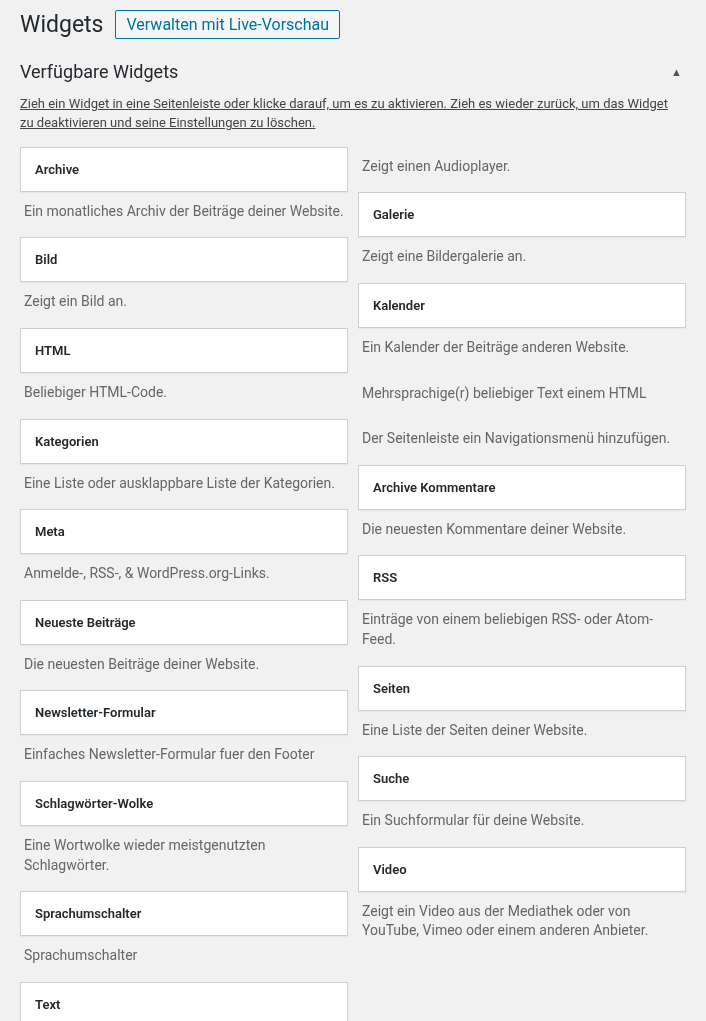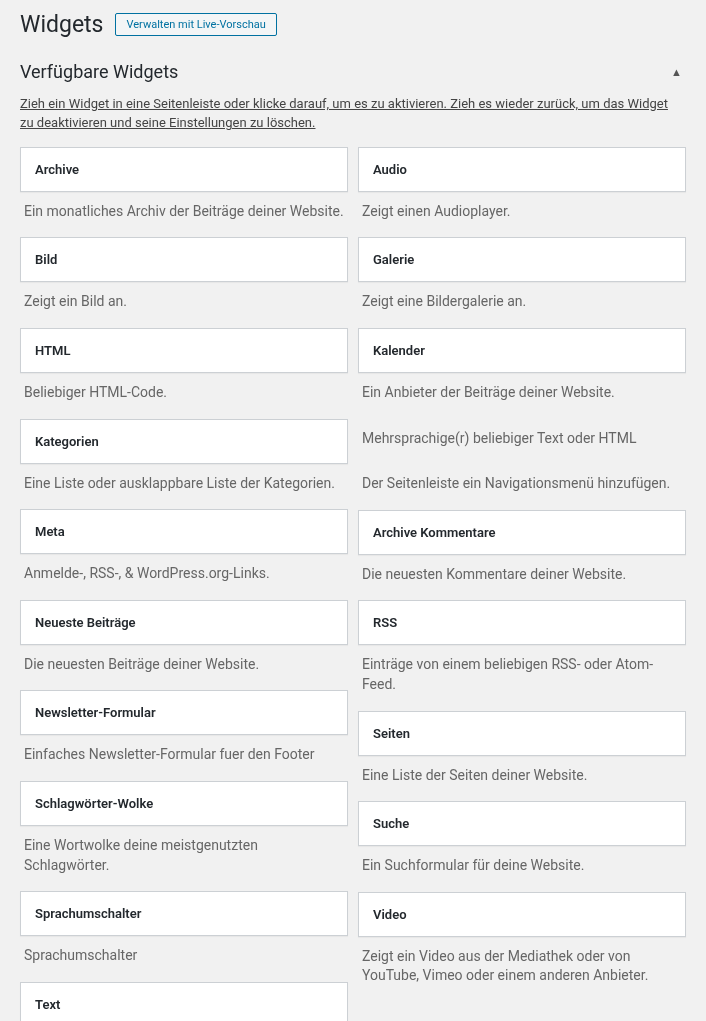--- a/index.html
+++ b/index.html
@@ -25,21 +25,21 @@
     margin: 0;
     color: #23282d;
     line-height: 1.3;
   }
   .title-action {
     display: inline-block;
     border: 1px solid #0071a1;
     color: #0071a1;
     background: #f3f5f6;
     padding: 4px 10px;
-    font-size: 11px;
+    font-size: 16px;
     border-radius: 2px;
     cursor: pointer;
     text-decoration: none;
     line-height: normal;
   }
 
   .section {
     margin-top: 12px;
   }
   .section-header {
@@ -143,44 +143,41 @@
             <div class="widget-title">Neueste Beiträge</div>
           </div>
           <div class="widget-desc">Die neuesten Beiträge deiner Website.</div>
           <div class="widget-box">
             <div class="widget-title">Newsletter-Formular</div>
           </div>
           <div class="widget-desc">Einfaches Newsletter-Formular fuer den Footer</div>
           <div class="widget-box">
             <div class="widget-title">Schlagwörter-Wolke</div>
           </div>
-          <div class="widget-desc">Eine Wortwolke deine meistgenutzten Schlagwörter.</div>
+          <div class="widget-desc">Eine Wortwolke wieder meistgenutzten Schlagwörter.</div>
           <div class="widget-box">
             <div class="widget-title">Sprachumschalter</div>
           </div>
           <div class="widget-desc">Sprachumschalter</div>
           <div class="widget-box">
             <div class="widget-title">Text</div>
           </div>
           <div class="widget-desc">Beliebiger Text.</div>
         </div>
       <div class="widget-col" id="col-right">
-          <div class="widget-box">
-            <div class="widget-title">Audio</div>
-          </div>
           <div class="widget-desc">Zeigt einen Audioplayer.</div>
           <div class="widget-box">
             <div class="widget-title">Galerie</div>
           </div>
           <div class="widget-desc">Zeigt eine Bildergalerie an.</div>
           <div class="widget-box">
             <div class="widget-title">Kalender</div>
           </div>
-          <div class="widget-desc">Ein Anbieter der Beiträge deiner Website.</div>
-          <div class="widget-desc">Mehrsprachige(r) beliebiger Text oder HTML</div>
+          <div class="widget-desc">Ein Kalender der Beiträge anderen Website.</div>
+          <div class="widget-desc">Mehrsprachige(r) beliebiger Text einem HTML</div>
           <div class="widget-desc">Der Seitenleiste ein Navigationsmenü hinzufügen.</div>
           <div class="widget-box">
             <div class="widget-title">Archive Kommentare</div>
           </div>
           <div class="widget-desc">Die neuesten Kommentare deiner Website.</div>
           <div class="widget-box">
             <div class="widget-title">RSS</div>
           </div>
           <div class="widget-desc">Einträge von einem beliebigen RSS- oder Atom-Feed.</div>
           <div class="widget-box">

